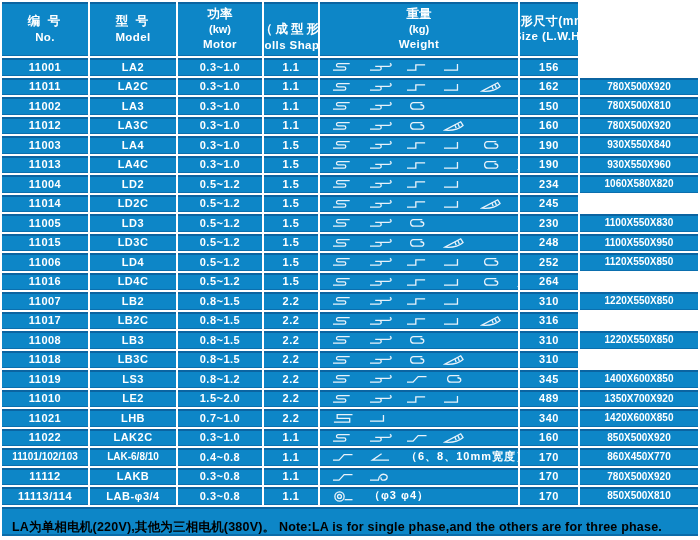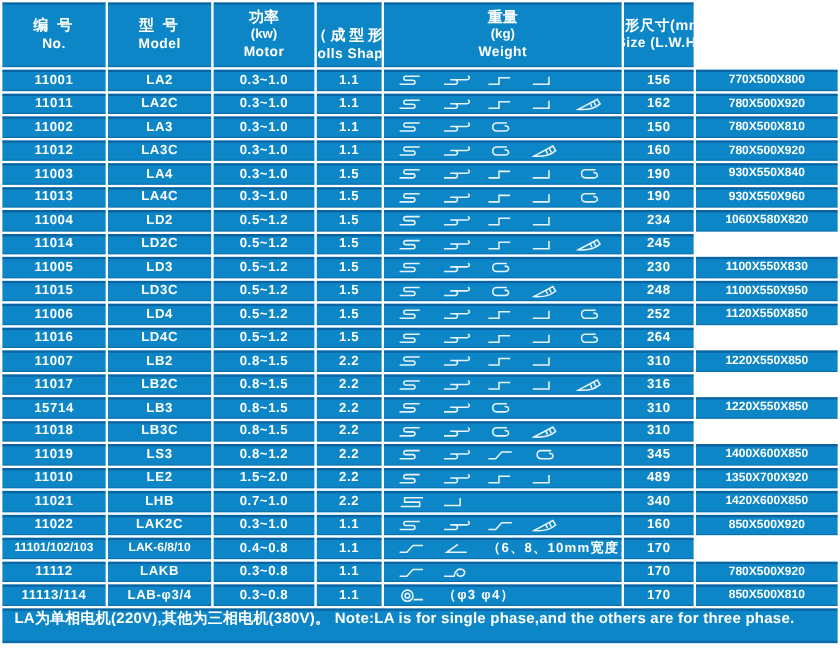--- a/index.html
+++ b/index.html
@@ -44,22 +44,22 @@
     justify-content:flex-start;
     padding-left:12px;
     gap:9px;
   }
   .glyph{flex:0 0 auto;display:block;}
   .glyph path{stroke:#e9f3fb;stroke-width:1.4;fill:none;stroke-linejoin:miter;stroke-linecap:butt;}
   .shape-note{font-size:11px;font-weight:bold;color:#fff;letter-spacing:1px;}
   .foot{
     flex:1;
     background:var(--cell-blue,#0d86c7);
-    color:#ffffff;
-    display:flex;align-items:flex-start;
+    color:#000000;
+    display:flex;align-items:flex-end;
     padding-left:10px;
     font-size:12.5px;font-weight:bold;letter-spacing:.2px;
     box-shadow:inset 0 2px 0 rgba(8,60,115,.45), inset 0 -2px 0 rgba(8,60,115,.35);
     margin-bottom:2px;
     white-space:nowrap;
   }
 </style>
 </head>
 <body>
 
@@ -108,21 +108,20 @@
             <path d="M1 11 H11 C13.8 11 13.8 6.9 10.8 6.9 H6.6 M10.8 6.9 H21.5 C24.2 6.9 24.6 4.4 22.4 3.6"></path>
           </svg>
           <svg viewBox="0 0 30 14" width="28" height="13" class="glyph">
             <path d="M1 11 H10.5 V5.2 H20.5"></path>
           </svg>
           <svg viewBox="0 0 30 14" width="28" height="13" class="glyph">
             <path d="M1 11 H15.5 V4.2"></path>
           </svg>
         </div>
         <div class="cell">156</div>
-        <div class="cell small">770X500X800</div>
       </div>
       <div class="row brow">
         <div class="cell">11011</div>
         <div class="cell">LA2C</div>
         <div class="cell">0.3~1.0</div>
         <div class="cell">1.1</div>
         <div class="cell shapes">
           <svg viewBox="0 0 30 14" width="28" height="13" class="glyph">
             <path d="M1 11 H13 C15.4 11 15.4 7.4 13 7.4 H6.5 C4.2 7.4 4.2 3.8 6.5 3.8 H19"></path>
           </svg>
@@ -429,21 +428,21 @@
           </svg>
           <svg viewBox="0 0 30 14" width="28" height="13" class="glyph">
             <path d="M2 12 L19 3 L21.5 7 C16.5 11.5 9.5 12.6 2 12 Z"></path>
             <path d="M15.8 4.7 L17.6 8.6"></path>
             <path d="M12.6 6.3 L14.2 9.9"></path>
           </svg>
         </div>
         <div class="cell">316</div>
       </div>
       <div class="row brow">
-        <div class="cell">15714</div>
+        <div class="cell">11008</div>
         <div class="cell">LB3</div>
         <div class="cell">0.8~1.5</div>
         <div class="cell">2.2</div>
         <div class="cell shapes">
           <svg viewBox="0 0 30 14" width="28" height="13" class="glyph">
             <path d="M1 11 H13 C15.4 11 15.4 7.4 13 7.4 H6.5 C4.2 7.4 4.2 3.8 6.5 3.8 H19"></path>
           </svg>
           <svg viewBox="0 0 30 14" width="28" height="13" class="glyph">
             <path d="M1 11 H11 C13.8 11 13.8 6.9 10.8 6.9 H6.6 M10.8 6.9 H21.5 C24.2 6.9 24.6 4.4 22.4 3.6"></path>
           </svg>
@@ -569,20 +568,21 @@
         <div class="cell shapes">
           <svg viewBox="0 0 30 14" width="28" height="13" class="glyph">
             <path d="M1 11 H7.5 L13 5 H22"></path>
           </svg>
           <svg viewBox="0 0 30 14" width="28" height="13" class="glyph">
             <path d="M13.5 4 L3.5 11 H21.5"></path>
           </svg>
           <span class="shape-note">（6、8、10mm宽度）</span>
         </div>
         <div class="cell">170</div>
+        <div class="cell small">860X450X770</div>
       </div>
       <div class="row brow">
         <div class="cell">11112</div>
         <div class="cell">LAKB</div>
         <div class="cell">0.3~0.8</div>
         <div class="cell">1.1</div>
         <div class="cell shapes">
           <svg viewBox="0 0 30 14" width="28" height="13" class="glyph">
             <path d="M1 11 H7.5 L13 5 H22"></path>
           </svg>

